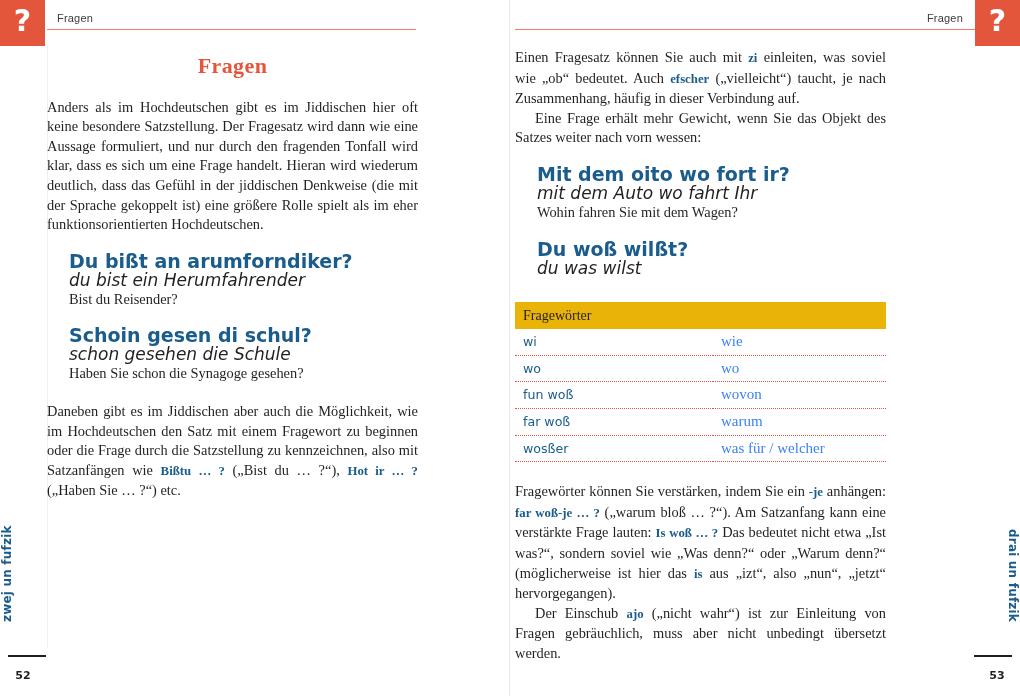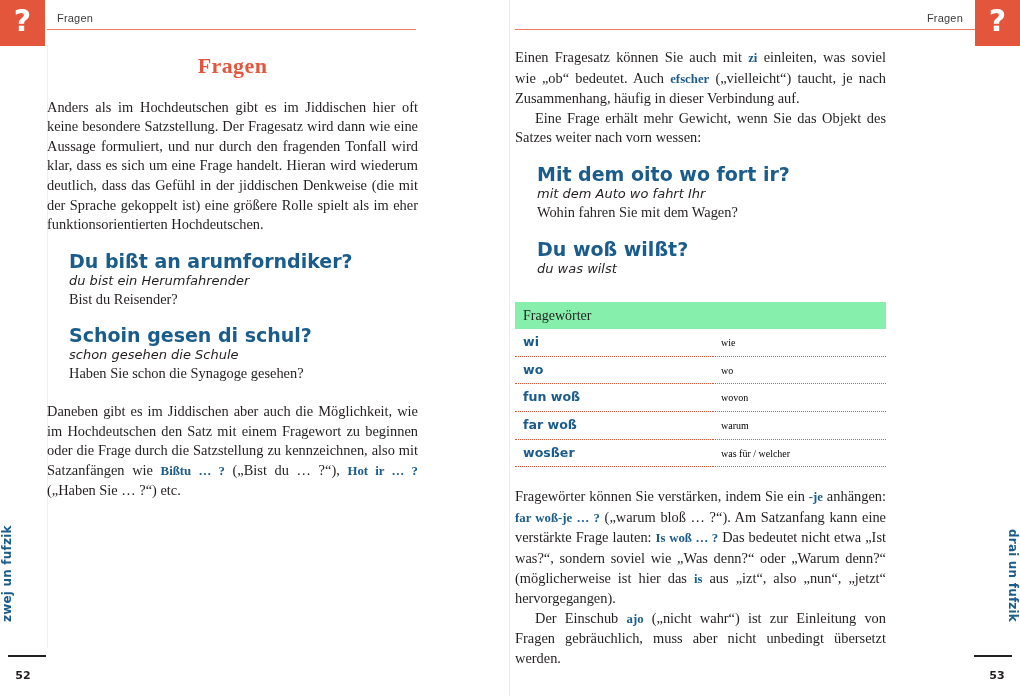--- a/index.html
+++ b/index.html
@@ -103,63 +103,63 @@
   .example .ex-yi {
     color: #1a5c8c;
     font-family: "DejaVu Sans", sans-serif;
     font-weight: 700;
     font-size: 19px;
     line-height: 19px;
   }
   .example .ex-lit {
     font-family: "DejaVu Sans", sans-serif;
     font-style: italic;
-    font-size: 13px;
+    font-size: 17px;
     line-height: 19px;
     color: #231f20;
   }
   .example .ex-de {
     font-family: "Liberation Serif", serif;
     font-size: 14.4px;
     line-height: 19.6px;
     color: #231f20;
   }
   .examples-group { margin-bottom: 18px; }
 
   
   .vocab-table {
     margin: 24px 0 20px 0;
     width: 371px;
     border-collapse: collapse;
     table-layout: fixed;
   }
   .vocab-table caption {
-    background: #86efac;
+    background: #eab308;
     text-align: left;
     padding: 4px 0 4px 8px;
     font-family: "Liberation Serif", serif;
     font-size: 14px;
     color: #231f20;
   }
   .vocab-table td {
     padding: 3px 0 3px 8px;
     border-bottom: 1px dotted #e4563c;
     vertical-align: baseline;
   }
   .vocab-table td.c-yi {
     width: 190px;
     color: #1a5c8c;
     font-family: "DejaVu Sans", sans-serif;
-    font-weight: 700;
+    font-weight: 400;
     font-size: 12.6px;
   }
   .vocab-table td.c-de {
     font-family: "Liberation Serif", serif;
-    font-size: 10px;
-    color: #000000;
+    font-size: 15px;
+    color: #3b82f6;
   }
 
   
   .side-tab {
     position: absolute;
     bottom: 74px;
     color: #1a5c8c;
     font-family: "DejaVu Sans", sans-serif;
     font-weight: 700;
     font-size: 12px;

